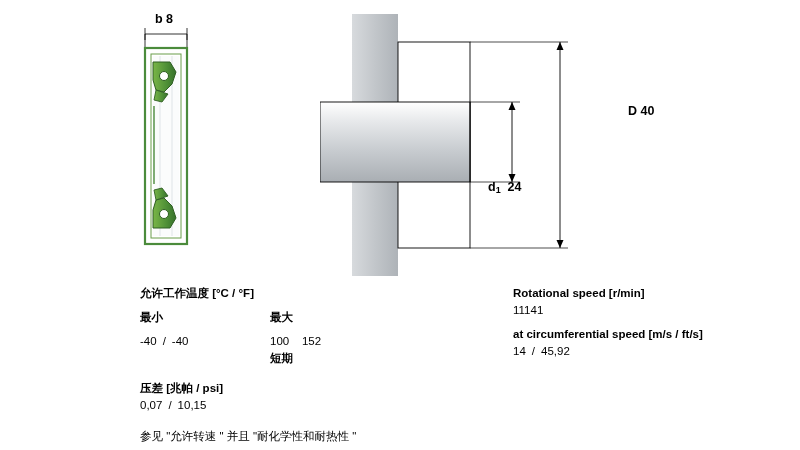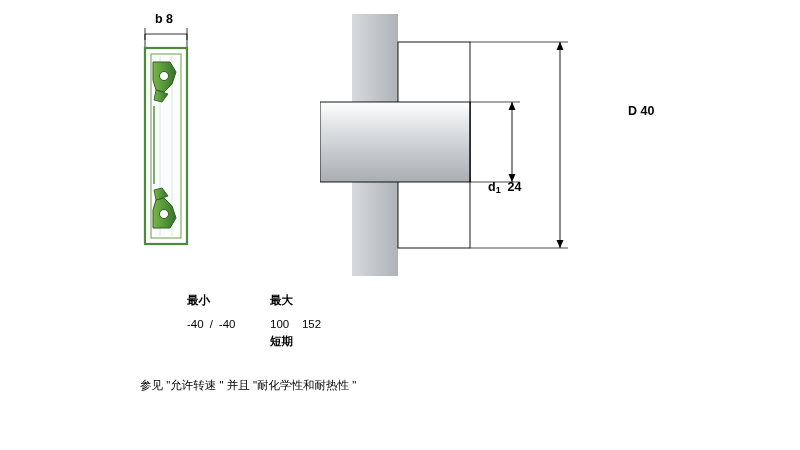--- a/index.html
+++ b/index.html
@@ -66,21 +66,21 @@
     color: #000;
     line-height: 17px;
   }
   .bold { font-weight: bold; }
   .row { white-space: nowrap; }
 
   #left-text { left: 140px; top: 285px; width: 300px; }
   #right-text { left: 513px; top: 285px; width: 280px; }
 
   .cols { position: relative; }
-  .col-a { position: absolute; left: 0; margin-left: 47px; }
+  .col-a { position: absolute; left: 0; }
   .col-b { position: absolute; left: 130px; }
 
   .spacer-s { height: 7px; }
   .spacer-m { height: 13px; }
 
   .note { margin-top: 14px; font-size: 11.5px; }
 
   .sep-slash { padding: 0 6px; }
 </style>
 </head>
@@ -183,20 +183,21 @@
       <path d="M192,172 l-3.5,-8 l7,0 Z" fill="#000" stroke="none"></path>
     </g>
   </svg>
 
   <div class="dim-label" id="label-D40">D  40</div>
 
   <div class="dim-label" id="label-d124"><span>d</span><span class="sub">1</span>&nbsp;&nbsp;<span>24</span></div>
 
   <div class="textblock" id="left-text">
 
+    <div class="row bold">允许工作温度 [°C / °F]</div>
 
     <div class="spacer-s"></div>
 
     <div class="cols" style="height:17px;">
       <span class="col-a bold">最小</span>
       <span class="col-b bold">最大</span>
     </div>
 
     <div class="spacer-s"></div>
 
@@ -205,19 +206,33 @@
       <span class="col-b"><span>100</span>&nbsp;&nbsp;&nbsp;&nbsp;<span>152</span></span>
     </div>
 
     <div class="cols" style="height:17px;font-weight:bold;">
       <span class="col-b">短期</span>
     </div>
 
 
     <div class="spacer-m"></div>
 
-
+    <div class="row bold">压差 [兆帕 / psi]</div>
+
+    <div class="row"><span>0,07</span><span class="sep-slash">/</span><span>10,15</span></div>
 
     <div class="note row">参见 "允许转速 " 并且 "耐化学性和耐热性 "</div>
   </div>
 
+  <div class="textblock" id="right-text">
+
+    <div class="row bold">Rotational speed [r/min]</div>
+
+    <div class="row">11141</div>
+
+    <div class="spacer-s"></div>
+
+    <div class="row bold">at circumferential speed [m/s / ft/s]</div>
+
+    <div class="row"><span>14</span><span class="sep-slash">/</span><span>45,92</span></div>
+  </div>
 
 </div>
 
 </body></html>

